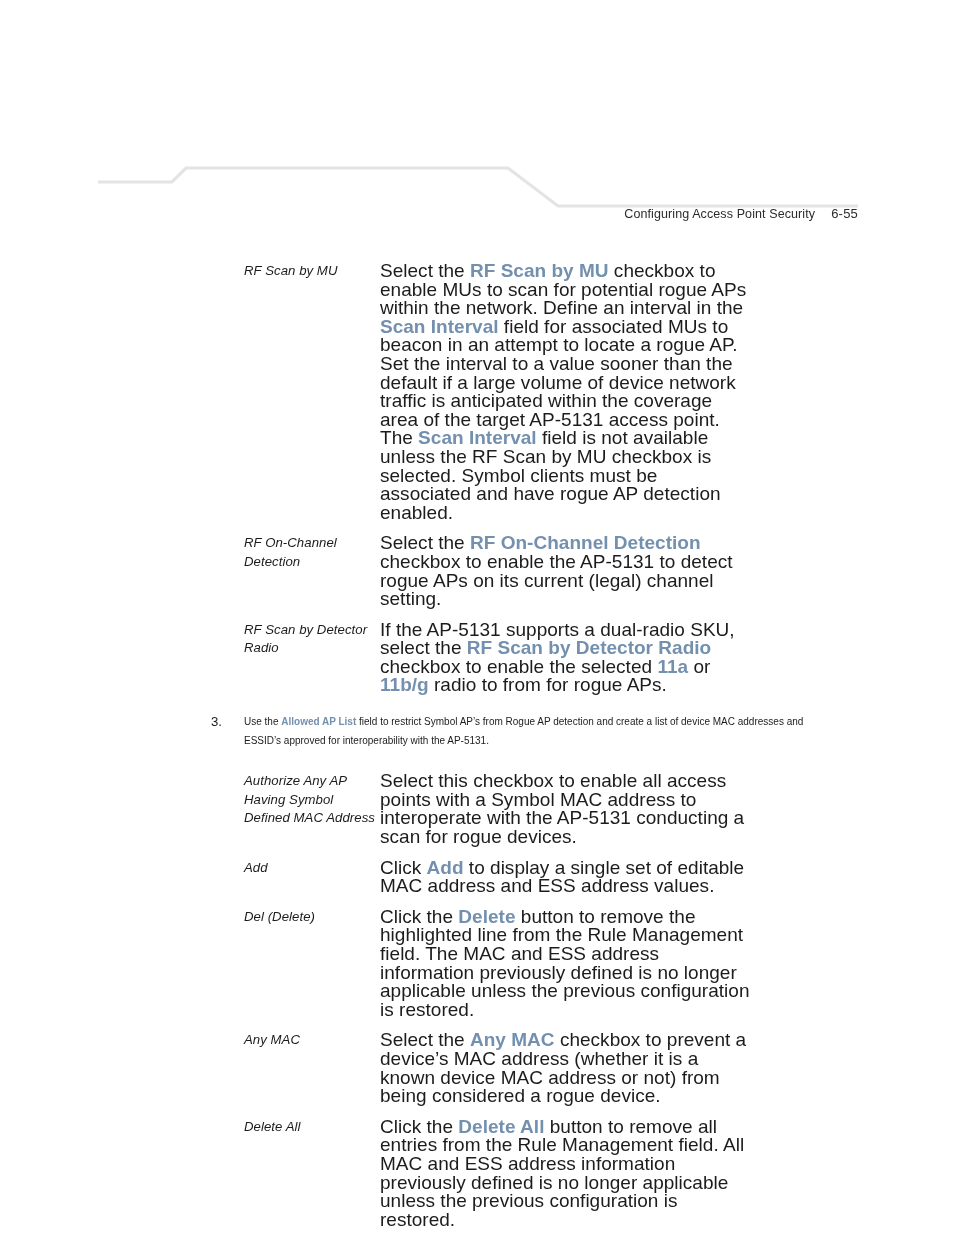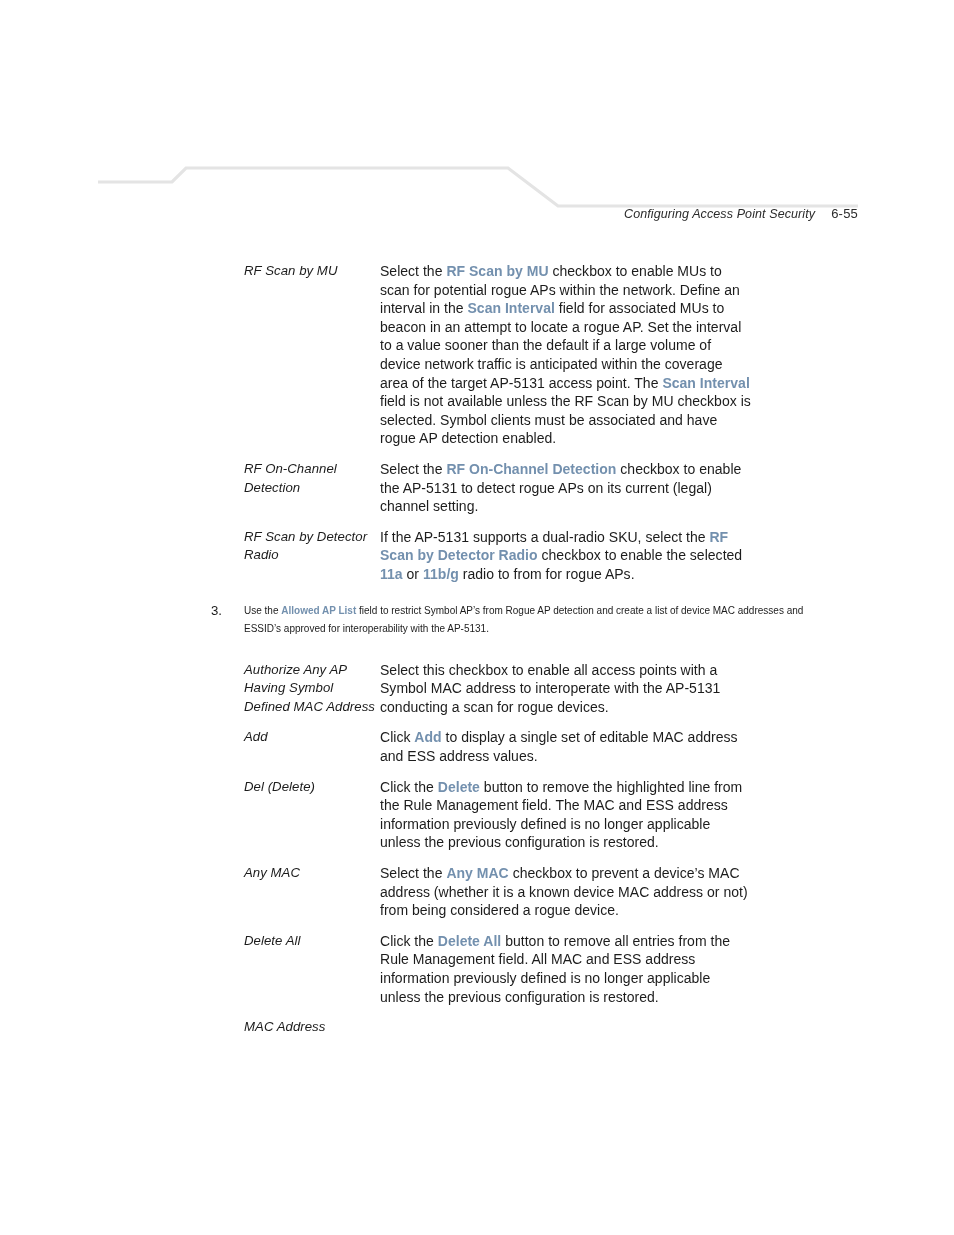--- a/index.html
+++ b/index.html
@@ -33,21 +33,20 @@
   .header-meta {
     position: absolute;
     right: 96px;
     top: 190px;
     display: flex;
     align-items: baseline;
     gap: 16px;
     white-space: nowrap;
   }
   .header-title {
-    font-style: italic;
     font-size: 12.5px;
     letter-spacing: 0.1px;
     color: #2b2b2b;
   }
   .header-pageno {
     font-size: 13px;
     color: #2b2b2b;
     letter-spacing: 0.2px;
     margin-top: 16px;
   }
@@ -74,21 +73,21 @@
     margin-left: 236px;
     font-style: italic;
     font-size: 13.2px;
     line-height: 18.6px;
     color: #1c1c1c;
     letter-spacing: 0.05px;
   }
   .def-desc {
     flex: 1 1 auto;
     max-width: 372px;
-    font-size: 14px;
+    font-size: 19px;
     line-height: 18.6px;
     color: #1c1c1c;
     letter-spacing: 0.02px;
   }
 
   
   .step {
     display: flex;
     align-items: flex-start;
     margin: 0 0 22px 0;

